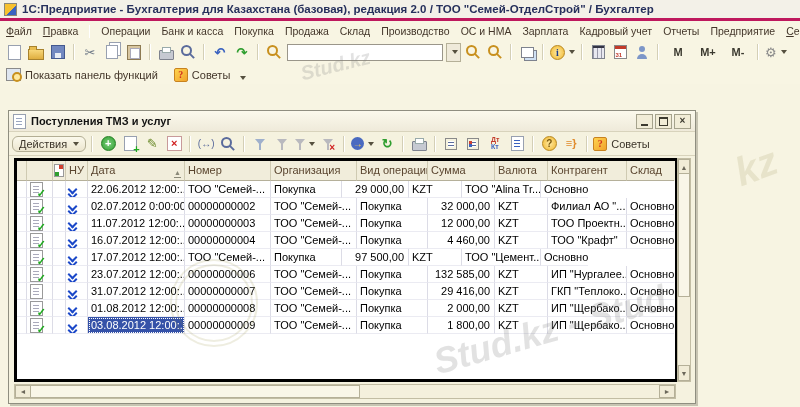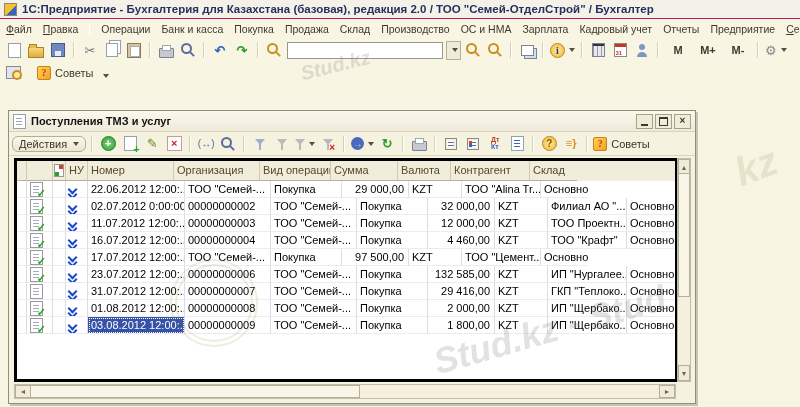--- a/index.html
+++ b/index.html
@@ -1,18 +1,18 @@
 <!DOCTYPE html>
 <html><head>
 <meta charset="utf-8">
 <style>
   html,body{margin:0;padding:0}
   body{width:800px;height:407px;overflow:hidden;font-family:"Liberation Sans",sans-serif;font-size:11px;color:#2f2a20;background:#f7f4e2;position:relative}
   
-  .titlebar{height:18px;background:#f3f1e8;border-bottom:1px solid #be185d;display:flex;align-items:center;gap:5px;padding:0 4px}
+  .titlebar{height:18px;background:#f3f1e8;border-bottom:3px solid #be185d;display:flex;align-items:center;gap:5px;padding:0 4px}
   .appicon{width:11px;height:11px;border:1px solid #8a8878;background:linear-gradient(135deg,#f7c12e 55%,#3a62c0 55%)}
   .apptitle{color:#26305c;font-weight:bold;font-size:11.5px;white-space:nowrap;overflow:hidden}
   
   .menubar{height:20px;display:flex;align-items:center;gap:11px;padding:0 6px;background:#f8f5e3;color:#43362a;font-size:10.5px;white-space:nowrap;overflow:hidden}
   .menu-item{cursor:default}
   .u-first::first-letter{text-decoration:underline}
   .msep{width:1px;height:13px;background:#d4cfb6;border-right:1px solid #fff}
   
   .toolbar1{height:22px;display:flex;align-items:center;gap:2px;padding:0 4px;background:#f8f5e3}
   .toolbar2{height:23px;display:flex;align-items:center;gap:16px;padding:0 6px;background:#f8f5e3;border-bottom:1px solid #b9b5a0;color:#43362a}
@@ -222,20 +222,21 @@
   <span class="sep"></span>
   <span class="tbtn">
       <span class="glyph" style="color:#8a8a8a">⚙</span>
       <span class="dd"></span>
     </span>
 </div>
 
 <div class="toolbar2">
   <span class="tbtn2">
     <span class="pnl"></span>
+    <span>Показать панель функций</span>
   </span>
   <span class="tbtn2">
     <span class="tip">?</span>
     <span>Советы</span>
     <span class="dd" style="margin-left:6px;margin-top:6px"></span>
   </span>
 </div>
 
 <div class="tabbar">
 
@@ -387,20 +388,24 @@
     </div>
 
     <div class="table-wrap">
       <div class="thead">
         <span class="c c-marker"></span>
         <span class="c c-status"></span>
         <span class="c c-nuic hflex">
             <span class="hdr-nuic"></span>
           </span>
         <span class="c c-nu">НУ</span>
+        <span class="c c-date hflex">
+            <span>Дата</span>
+            <span class="sort">▲</span>
+          </span>
         <span class="c c-num">Номер</span>
         <span class="c c-org">Организация</span>
         <span class="c c-op">Вид операции</span>
         <span class="c c-sum">Сумма</span>
         <span class="c c-cur">Валюта</span>
         <span class="c c-contr">Контрагент</span>
         <span class="c c-wh">Склад</span>
       </div>
       <div>
 

